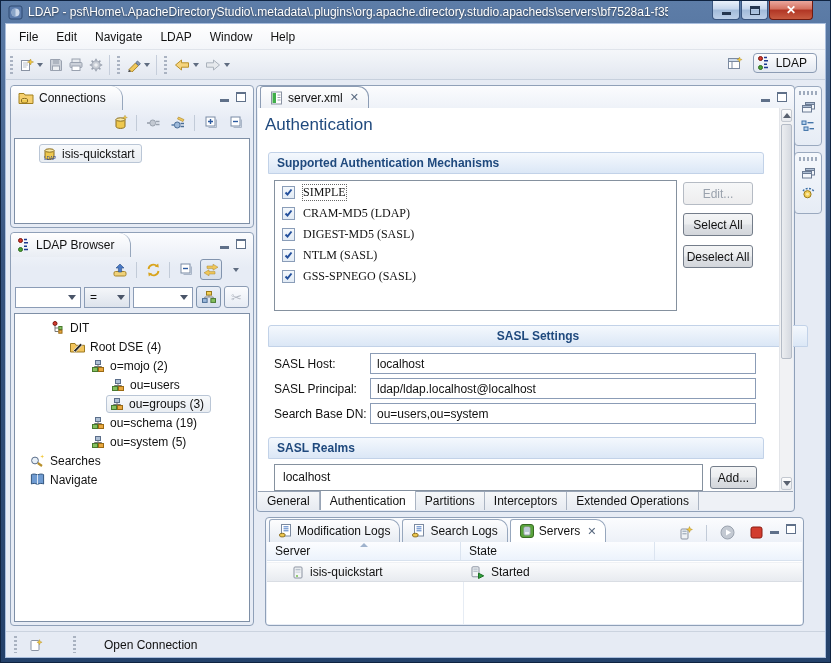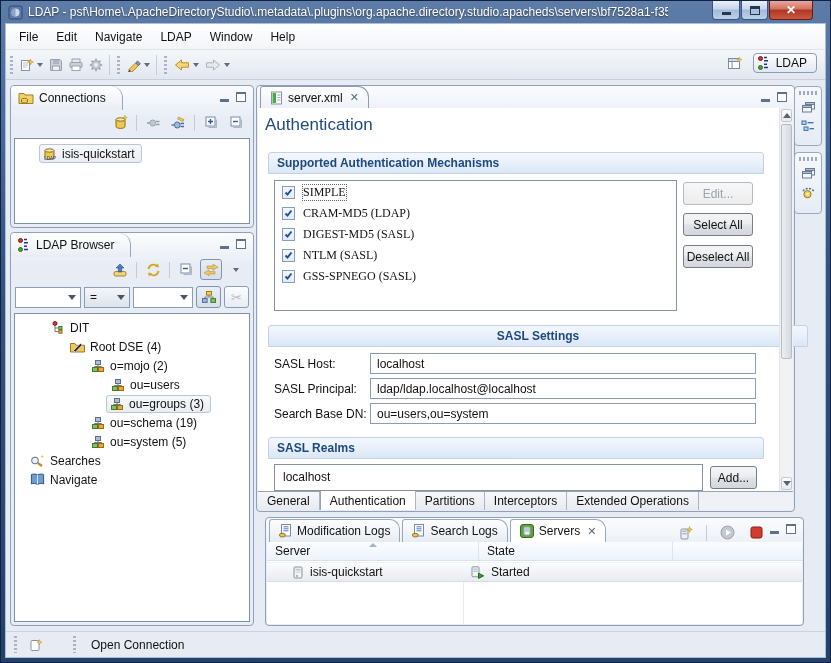--- a/index.html
+++ b/index.html
@@ -685,21 +685,21 @@
             </span>
           </div>
           <div class="view-minmax">
             <span class="ico-minbar"></span>
             <span class="ico-maxbox"></span>
           </div>
         </div>
 
         <div class="console-body">
           <div class="table-header">
-            <div class="th" style="width:212px">
+            <div class="th" style="width:194px">
               <span class="sort-asc"></span>
               <span>Server</span>
             </div>
             <div class="th" style="width:194px">
               <span>State</span>
             </div>
           </div>
           <div class="col-line"></div>
           <div class="srow">
             <div class="scell" style="width:196px;padding-left:26px">
@@ -767,16 +767,16 @@
 
     <div class="statusbar">
       <span class="sb-grip"></span>
       <span style="display:flex;margin:0 4px">
         <svg width="14" height="14">
             <rect x="2" y="2.5" width="8" height="10" rx="1" fill="#fff" stroke="#8a93a3"></rect>
             <path d="M10.5 1.6 l.7 1.9 1.9 .7 -1.9 .7 -.7 1.9 -.7 -1.9 -1.9 -.7 1.9 -.7 z" fill="#f3c93f" stroke="#b08a1f" stroke-width=".4"></path>
           </svg>
       </span>
       <span class="sb-grip" style="margin-left:26px"></span>
-      <span style="margin-left:7px">Open Connection</span>
+      <span style="margin-left:20px">Open Connection</span>
     </div>
   </div>
 </div>
 
 </body></html>

